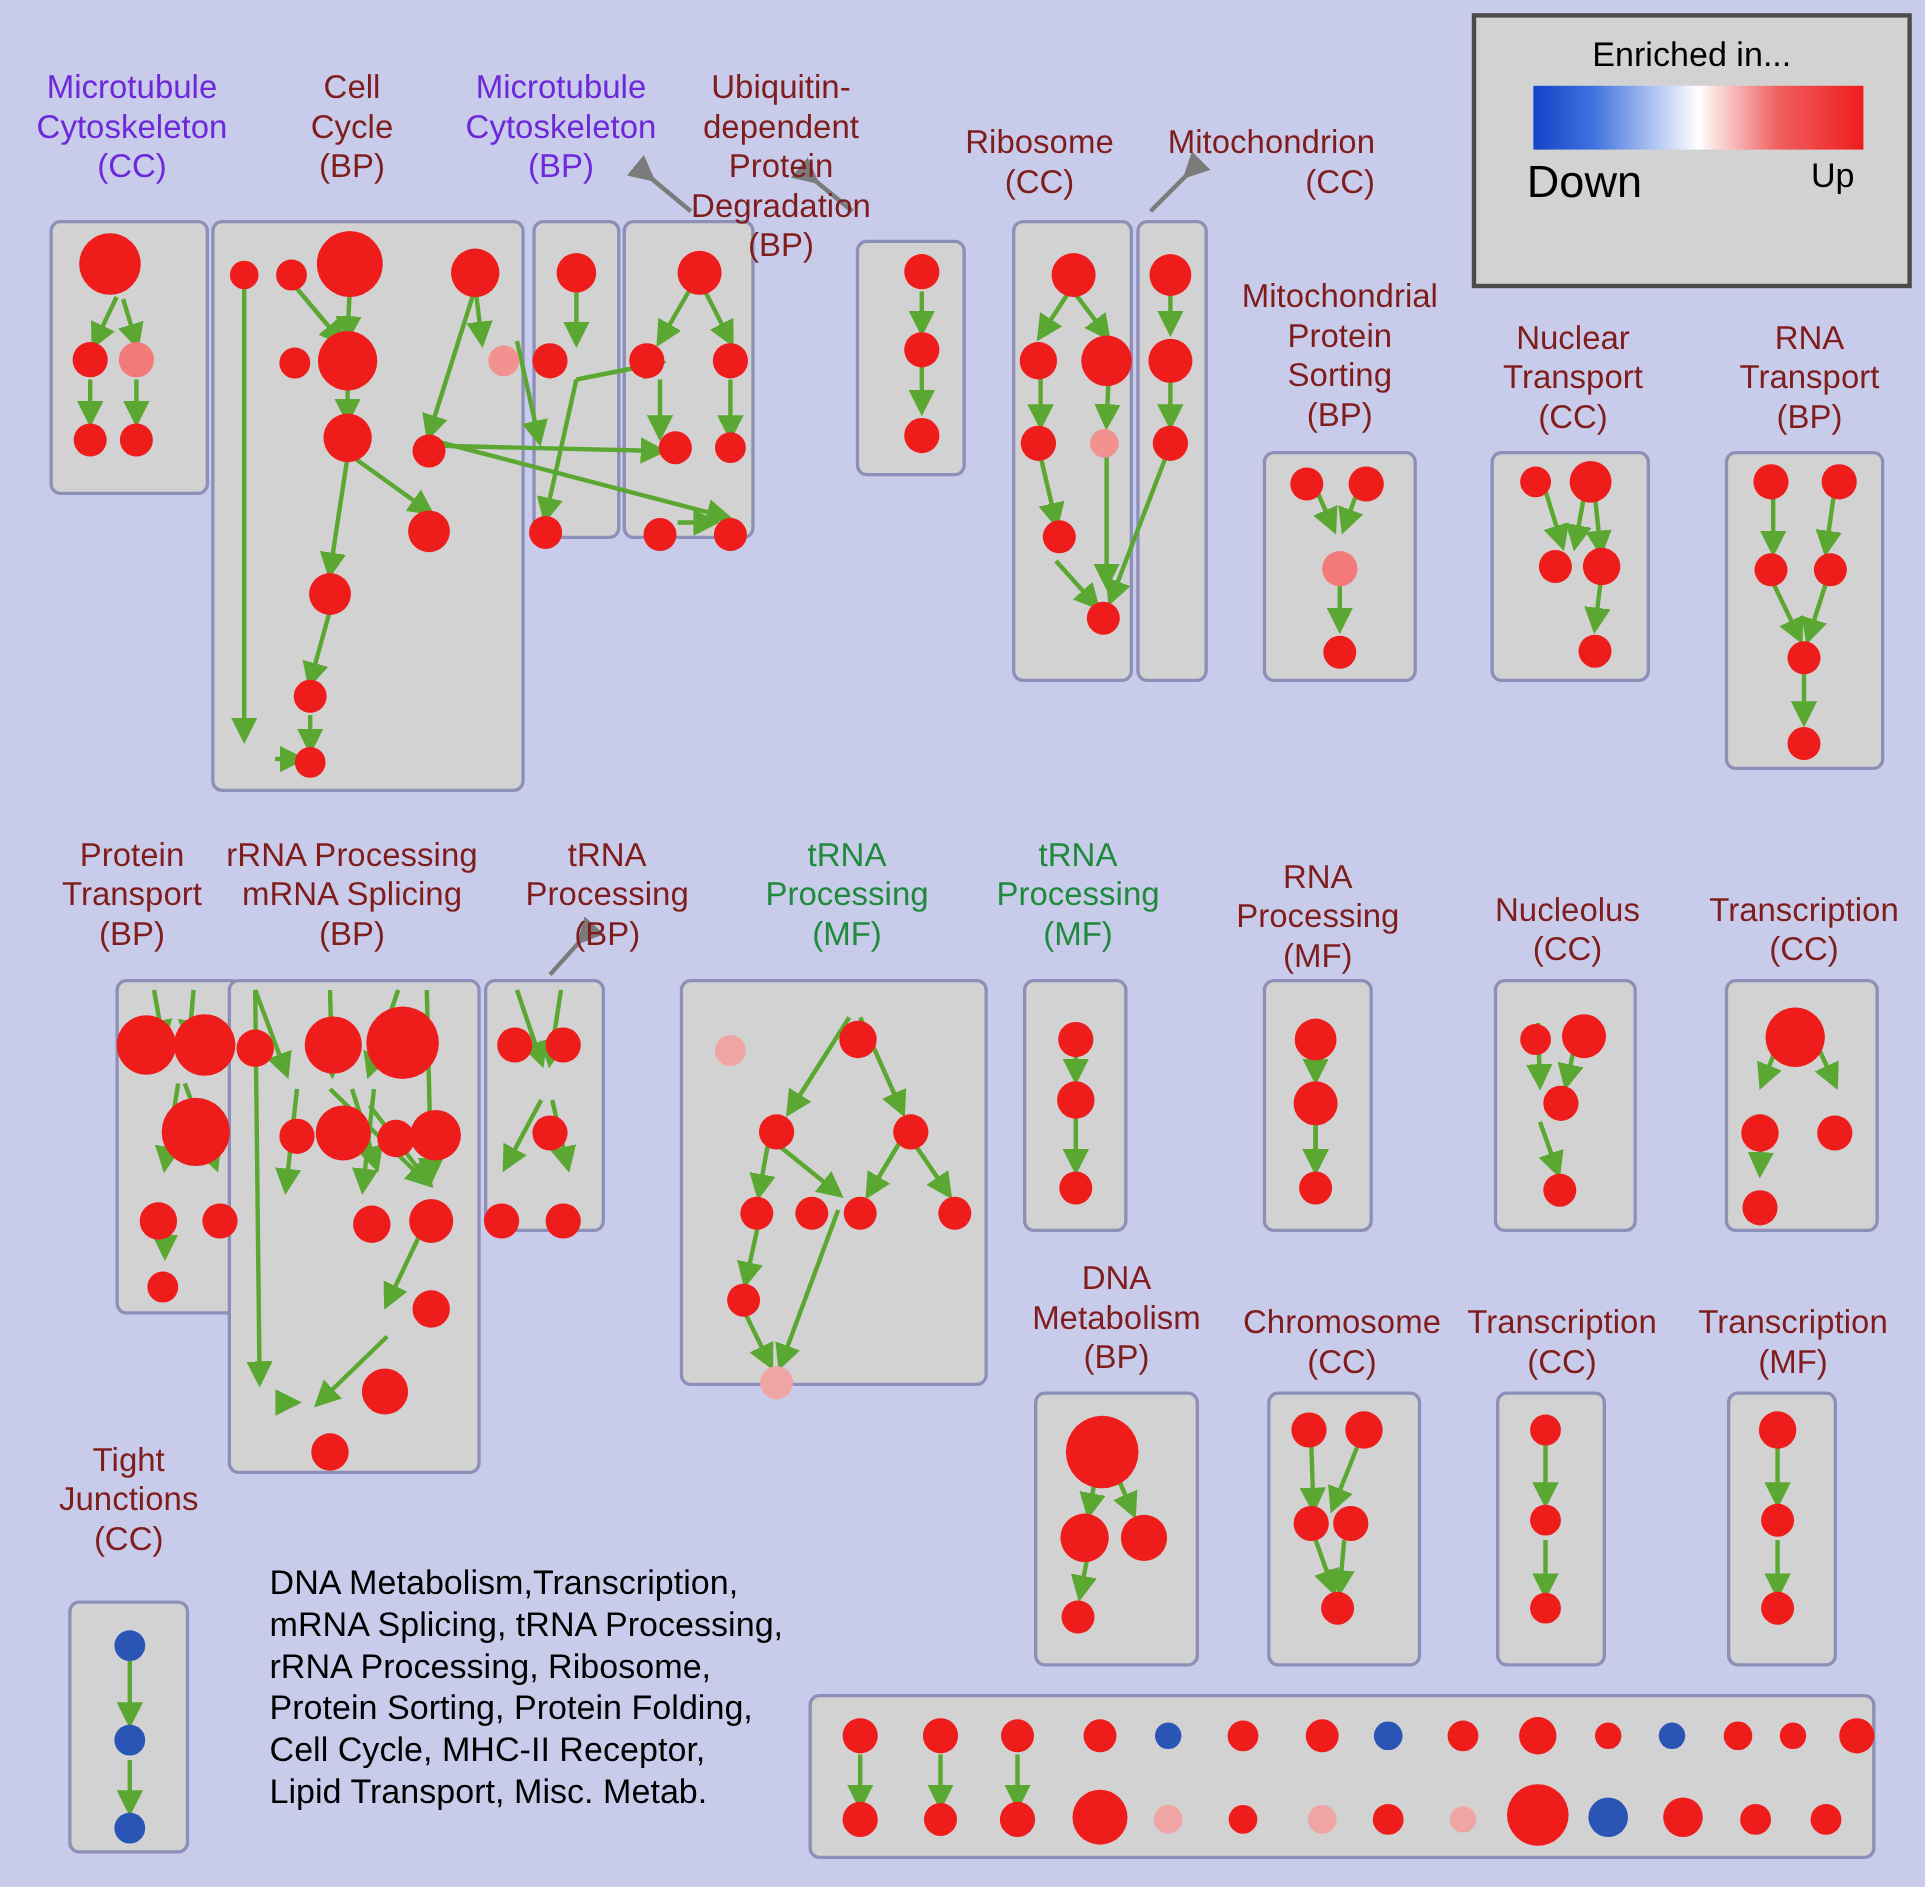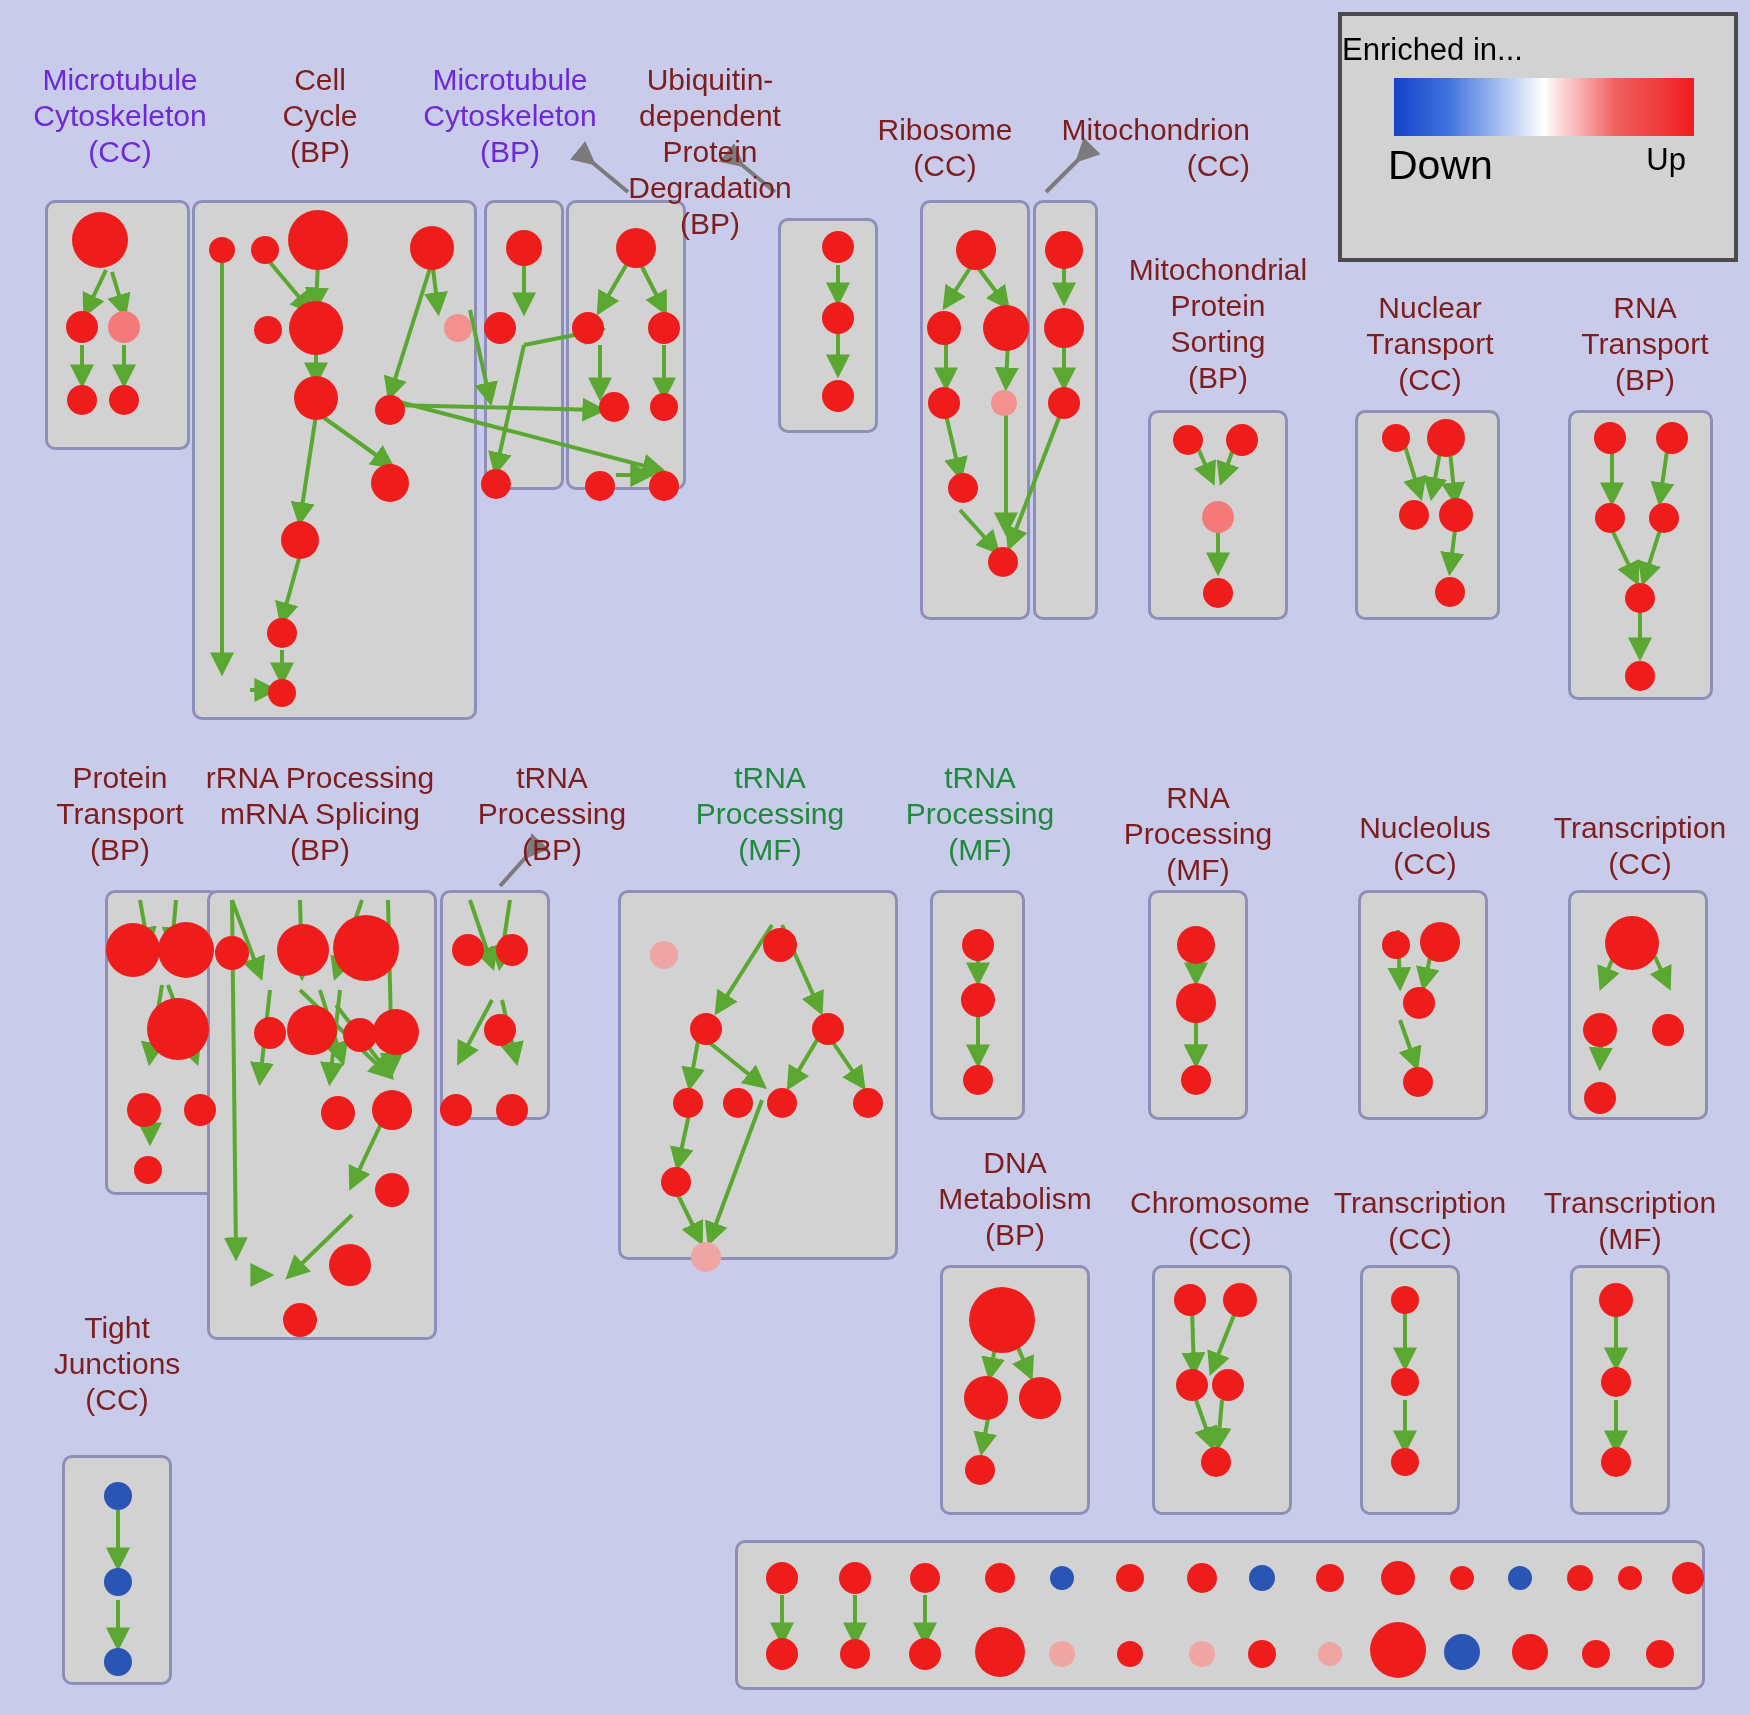--- a/index.html
+++ b/index.html
@@ -31,20 +31,21 @@
   }
   .legend{
     position:absolute;
     background:#d2d2d2;
     border:4px solid #4b4b4b;
     box-sizing:border-box;
   }
   .legend-title{
     position:absolute;
     width:100%;
+    text-align:center;
     font-size:31px;
     color:#000;
     top:16px;
   }
   .legend-bar{
     position:absolute;
     left:52px;top:62px;
     width:300px;height:58px;
     background:linear-gradient(to right,#1343c8 0%,#3f72de 18%,#ffffff 50%,#f06060 74%,#ef1c1c 100%);
   }
@@ -491,20 +492,26 @@
   <div class="label" style="left:1120px;top:1185px;width:200px;">Chromosome
 (CC)</div>
   <div class="label" style="left:1320px;top:1185px;width:200px;">Transcription
 (CC)</div>
   <div class="label" style="left:1530px;top:1185px;width:200px;">Transcription
 (MF)</div>
   <div class="label" style="left:32px;top:1310px;width:170px;">Tight
 Junctions
 (CC)</div>
 
+  <div class="bigtext" style="left:245px;top:1420px;width:520px;">DNA Metabolism,Transcription,
+mRNA Splicing, tRNA Processing,
+rRNA Processing, Ribosome,
+Protein Sorting, Protein Folding,
+Cell Cycle, MHC-II Receptor,
+Lipid Transport, Misc. Metab.</div>
 
   <div class="legend" style="left:1338px;top:12px;width:400px;height:250px;">
     <div class="legend-title">Enriched in...</div>
     <div class="legend-bar"></div>
     <div class="legend-down">Down</div>
     <div class="legend-up">Up</div>
   </div>
 
 </div>
 

